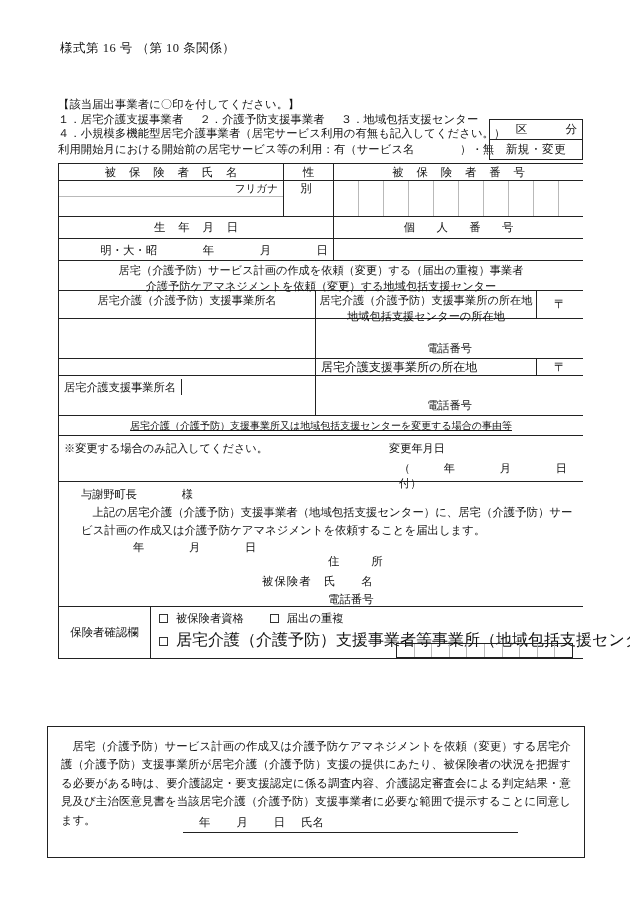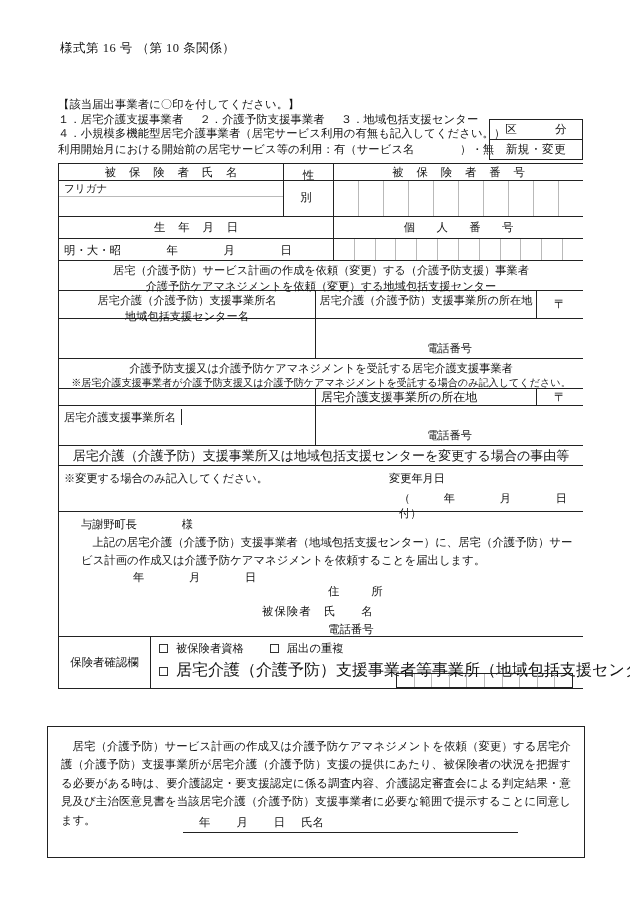--- a/index.html
+++ b/index.html
@@ -59,21 +59,21 @@
     border: 1px solid #222;
     box-sizing: border-box;
   }
   .kubun-hd, .kubun-val {
     text-align: center;
     font-size: 11.6px;
     height: 19px;
     line-height: 19px;
     white-space: nowrap;
   }
-  .kubun-hd { border-bottom: 1px solid #222; letter-spacing: 5px; text-indent: 5px; }
+  .kubun-hd { border-bottom: 1px solid #222; letter-spacing: 5px; text-indent: 5px; text-align: right; }
   .kubun-val { letter-spacing: 0.5px; }
 
   
   .tbl {
     position: absolute;
     left: 58px;
     width: 525px;
     box-sizing: border-box;
     border-left: 1px solid #222;
     border-top: 1px solid #222;
@@ -86,21 +86,21 @@
   .cell {
     border-right: 1px solid #222;
     box-sizing: border-box;
     font-size: 11.4px;
     position: relative;
   }
   .ctr { text-align: center; }
   .hd-sp { letter-spacing: 5px; text-indent: 5px; }
   .lh { line-height: 1.45; }
 
-  .pad4 { padding: 3px 5px; }
+  .pad4 { padding: 3px 5px; text-align: right; }
 
   
   .numgrid { display: flex; height: 100%; }
   .numgrid .nc {
     flex: 1 1 0;
     border-right: 1px solid #b9b9b9;
     box-sizing: border-box;
   }
   .numgrid .nc:last-child { border-right: none; }
 
@@ -165,21 +165,21 @@
 
   <div class="kubun">
     <div class="kubun-hd">区　　分</div>
     <div class="kubun-val">新規・変更</div>
   </div>
 
   <div class="tbl" style="top:163px;">
 
     <div class="row" style="height:17px;">
       <div class="cell ctr hd-sp" style="width:225px;line-height:16px;">被 保 険 者 氏 名</div>
-      <div class="cell ctr hd-sp" style="width:50px;line-height:22px;">性　別</div>
+      <div class="cell ctr hd-sp" style="width:50px;line-height:16px;">性　別</div>
       <div class="cell ctr hd-sp" style="width:249px;line-height:16px;border-right:none;">被 保 険 者 番 号</div>
     </div>
 
     <div class="row" style="height:36px;">
       <div class="cell" style="width:225px;">
         <div class="furi-line pad4" style="height:16px;font-size:10.6px;line-height:10px;">フリガナ</div>
         <div style="height:19px;"></div>
       </div>
       <div class="cell" style="width:50px;"></div>
       <div class="cell" style="width:249px;border-right:none;">
@@ -196,21 +196,21 @@
             <div class="nc"></div>
         </div>
       </div>
     </div>
 
     <div class="row" style="height:22px;">
       <div class="cell ctr hd-sp" style="width:275px;line-height:21px;">生 年 月 日</div>
       <div class="cell ctr hd-sp" style="width:249px;line-height:21px;border-right:none;">個　人　番　号</div>
     </div>
 
-    <div class="row" style="height:22px;">
+    <div class="row" style="height:22px;flex-direction:column;">
       <div class="cell pad4" style="width:275px;line-height:16px;">明・大・昭　　　　年　　　　月　　　　日</div>
       <div class="cell" style="width:249px;border-right:none;">
         <div class="numgrid">
           <div class="nc"></div>
             <div class="nc"></div>
             <div class="nc"></div>
             <div class="nc"></div>
             <div class="nc"></div>
             <div class="nc"></div>
             <div class="nc"></div>
@@ -218,69 +218,63 @@
             <div class="nc"></div>
             <div class="nc"></div>
             <div class="nc"></div>
             <div class="nc"></div>
         </div>
       </div>
     </div>
 
     <div class="row" style="height:30px;">
       <div class="cell ctr lh" style="width:524px;border-right:none;font-size:11.2px;padding-top:1px;">
-        <div>居宅（介護予防）サービス計画の作成を依頼（変更）する（介護予防支援）事業者</div>
+        <div>居宅（介護予防）サービス計画の作成を依頼（変更）する（届出の重複）事業者</div>
         <div>介護予防ケアマネジメントを依頼（変更）する地域包括支援センター</div>
       </div>
     </div>
 
     <div class="row" style="height:28px;">
       <div class="cell ctr lh" style="width:257px;font-size:11.2px;padding-top:1px;">
         <div>居宅介護（介護予防）支援事業所名</div>
-        <div>地域包括支援センター名</div>
       </div>
       <div class="cell ctr lh" style="width:221px;font-size:11.2px;padding-top:1px;">
         <div>居宅介護（介護予防）支援事業所の所在地</div>
+        <div>地域包括支援センターの所在地</div>
       </div>
       <div class="cell ctr" style="width:46px;border-right:none;line-height:27px;font-size:12px;">〒</div>
     </div>
 
     <div class="row" style="height:40px;">
       <div class="cell" style="width:257px;"></div>
       <div class="cell" style="width:267px;border-right:none;position:relative;">
         <div class="abs ctr" style="left:0;right:0;bottom:2px;font-size:11.2px;">電話番号</div>
       </div>
     </div>
 
-    <div class="row" style="height:30px;">
-      <div class="cell ctr lh" style="width:524px;border-right:none;padding-top:1px;">
-        <div style="font-size:11.2px;">介護予防支援又は介護予防ケアマネジメントを受託する居宅介護支援事業者</div>
-        <div style="font-size:10.1px;">※居宅介護支援事業者が介護予防支援又は介護予防ケアマネジメントを受託する場合のみ記入してください。</div>
-      </div>
-    </div>
 
     <div class="row" style="height:17px;">
       <div class="cell" style="width:257px;padding:0;">
         <div style="display:inline-block;border-right:1px solid #222;height:16px;line-height:16px;padding:0 5px;font-size:11.2px;box-sizing:border-box;margin-top:20px;">居宅介護支援事業所名</div>
       </div>
       <div class="cell" style="width:221px;padding:0;">
         <div style="height:16px;line-height:16px;padding:0 5px;font-size:12px;">居宅介護支援事業所の所在地</div>
       </div>
       <div class="cell ctr" style="width:46px;border-right:none;line-height:16px;font-size:12px;">〒</div>
     </div>
 
     <div class="row" style="height:40px;">
       <div class="cell" style="width:257px;"></div>
       <div class="cell" style="width:267px;border-right:none;position:relative;">
         <div class="abs ctr" style="left:0;right:0;bottom:2px;font-size:11.2px;">電話番号</div>
       </div>
     </div>
 
     <div class="row" style="height:20px;">
-      <div class="cell ctr" style="width:524px;border-right:none;line-height:19px;font-size:13px;">居宅介護（介護予防）支援事業所又は地域包括支援センターを変更する場合の事由等</div>
+      <div class="cell ctr" style="width:524px;border-right:none;line-height:19px;font-size:10px;text-decoration:underline;">居宅介護（介護予防）支援事業所又は地域包括支援センターを変更する場合の事由等</div>
     </div>
 
     <div class="row" style="height:46px;">
       <div class="cell" style="width:524px;border-right:none;position:relative;">
         <div class="abs" style="left:5px;top:5px;font-size:11.2px;text-align:center;">※変更する場合のみ記入してください。</div>
         <div class="abs" style="left:330px;top:5px;font-size:11.2px;">変更年月日</div>
         <div class="abs" style="left:340px;top:25px;font-size:11.2px;">（　　　年　　　　月　　　　日付）</div>
       </div>
     </div>
 

